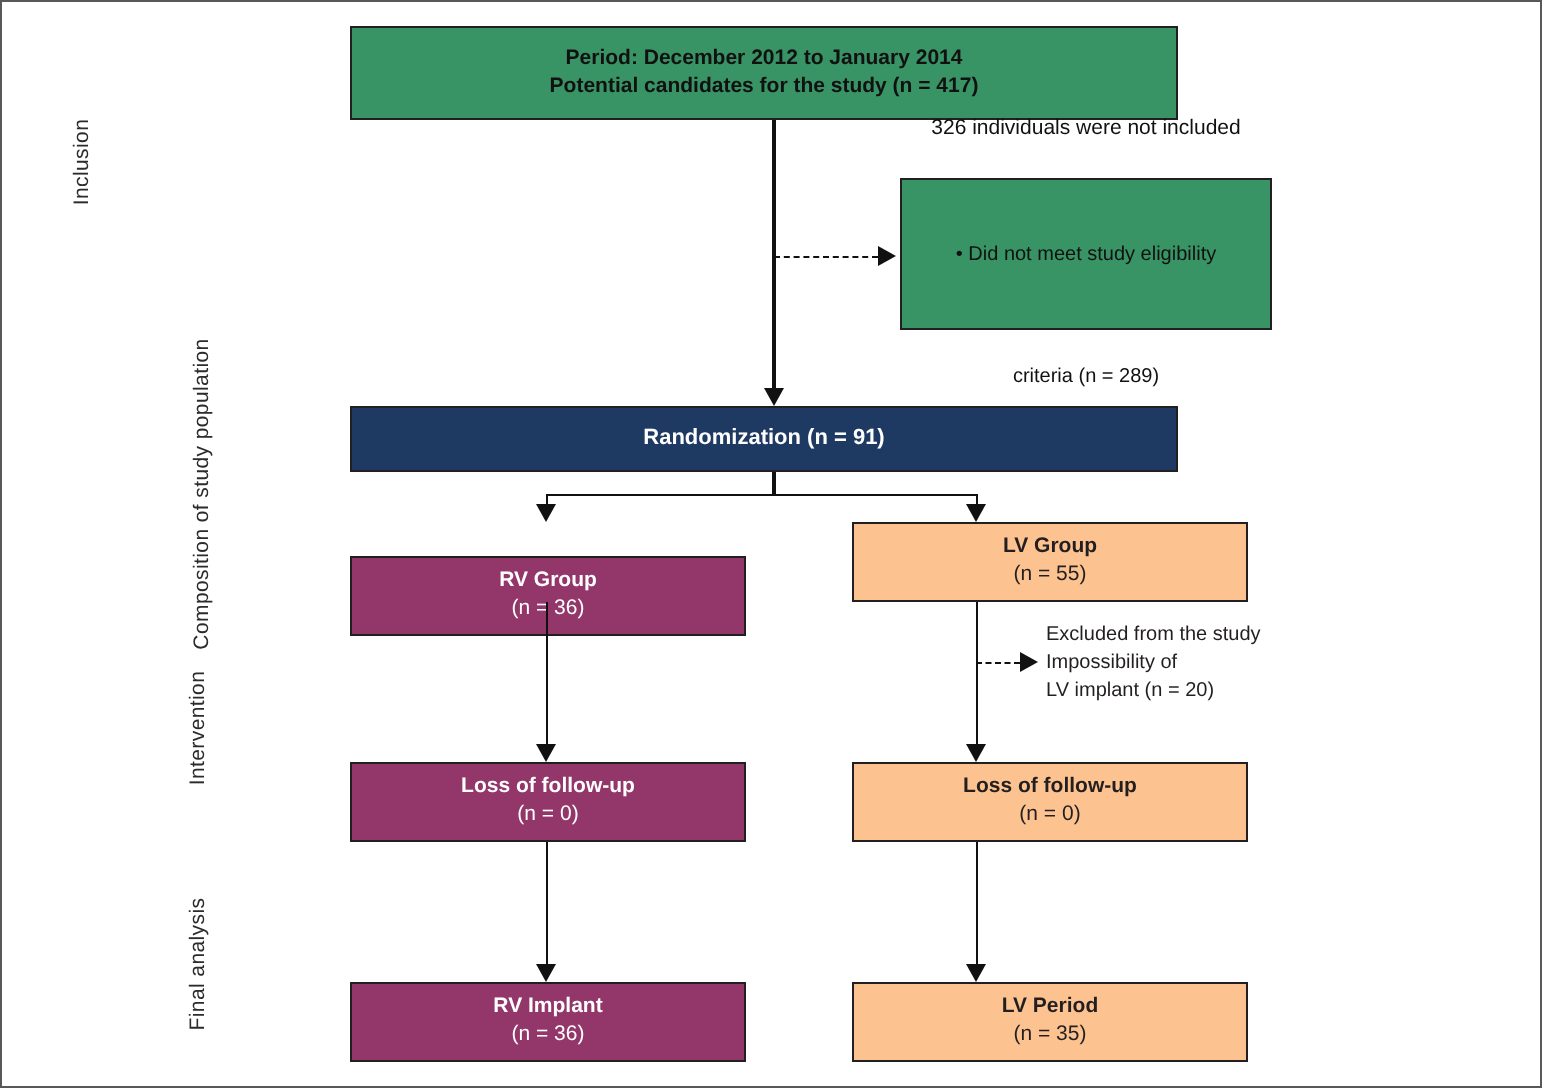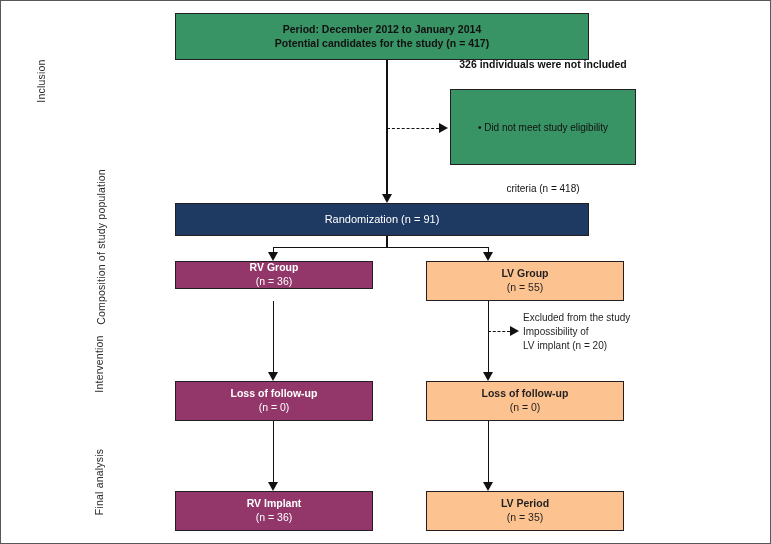--- a/index.html
+++ b/index.html
@@ -40,33 +40,33 @@
     font-size: 10.5px;
   }
   .box .l1 { font-weight: bold; }
   .box .l2 { font-weight: normal; }
   .box.green { background: #389365; color: #111111; }
   .box.navy  { background: #1e3a63; color: #ffffff; }
   .box.plum  { background: #93376b; color: #ffffff; }
   .box.peach { background: #fcc390; color: #231f20; margin-left: 36px; }
 
   .box.green .l1 { font-weight: bold; }
-  .box.navy  .l1 { font-weight: normal; font-size: 11px; text-align: right; }
+  .box.navy  .l1 { font-weight: bold; font-size: 11px; text-align: right; }
 
   .excl-list {
     font-size: 10px;
     font-weight: normal;
     line-height: 1.38;
     padding: 0 6px;
     color: #111111;
     margin-top: 48px;
   }
   .excl-title {
     font-size: 10.5px;
-    font-weight: bold;
+    font-weight: normal;
     color: #111111;
     margin-bottom: 1px;
   }
 
   .note {
     position: absolute;
     font-size: 10px;
     color: #231f20;
     line-height: 1.38;
     text-align: left;
@@ -124,35 +124,35 @@
 
   <div class="vline" style="left:385px; top:59px; height:137px;"></div>
   <div class="arrowhead-down" style="left:380.5px; top:193px;"></div>
 
   <div class="dashline" style="left:386px; top:127px; width:52px;"></div>
   <div class="arrowhead-right" style="left:438px; top:122px;"></div>
 
   <div class="box green" style="left:449px; top:88px; width:186px; height:76px;">
     <div class="excl-title">326 individuals were not included</div>
     <div class="excl-list">• Did not meet study eligibility</div>
-    <div class="excl-list">criteria (n = 418)</div>
+    <div class="excl-list">criteria (n = 289)</div>
   </div>
 
   <div class="box navy" style="left:174px; top:202px; width:414px; height:33px;">
     <div class="l1">Randomization (n = 91)</div>
   </div>
 
   <div class="vline" style="left:385px; top:235px; height:12px;"></div>
   <div class="hline" style="left:272px; top:245.5px; width:216px;"></div>
   <div class="vline" style="left:271.5px; top:246px; height:8px;"></div>
   <div class="arrowhead-down" style="left:267px; top:251px;"></div>
   <div class="vline" style="left:486.5px; top:246px; height:8px;"></div>
   <div class="arrowhead-down" style="left:482px; top:251px;"></div>
 
-  <div class="box plum" style="left:174px; top:260px; width:198px; height:28px;">
+  <div class="box plum" style="left:174px; top:277px; width:198px; height:40px;">
     <div class="l1">RV Group</div>
     <div class="l2">(n = 36)</div>
   </div>
 
   <div class="box peach" style="left:389px; top:260px; width:198px; height:40px;">
     <div class="l1">LV Group</div>
     <div class="l2">(n = 55)</div>
   </div>
 
   <div class="vline" style="left:271.5px; top:300px; height:73px;"></div>

